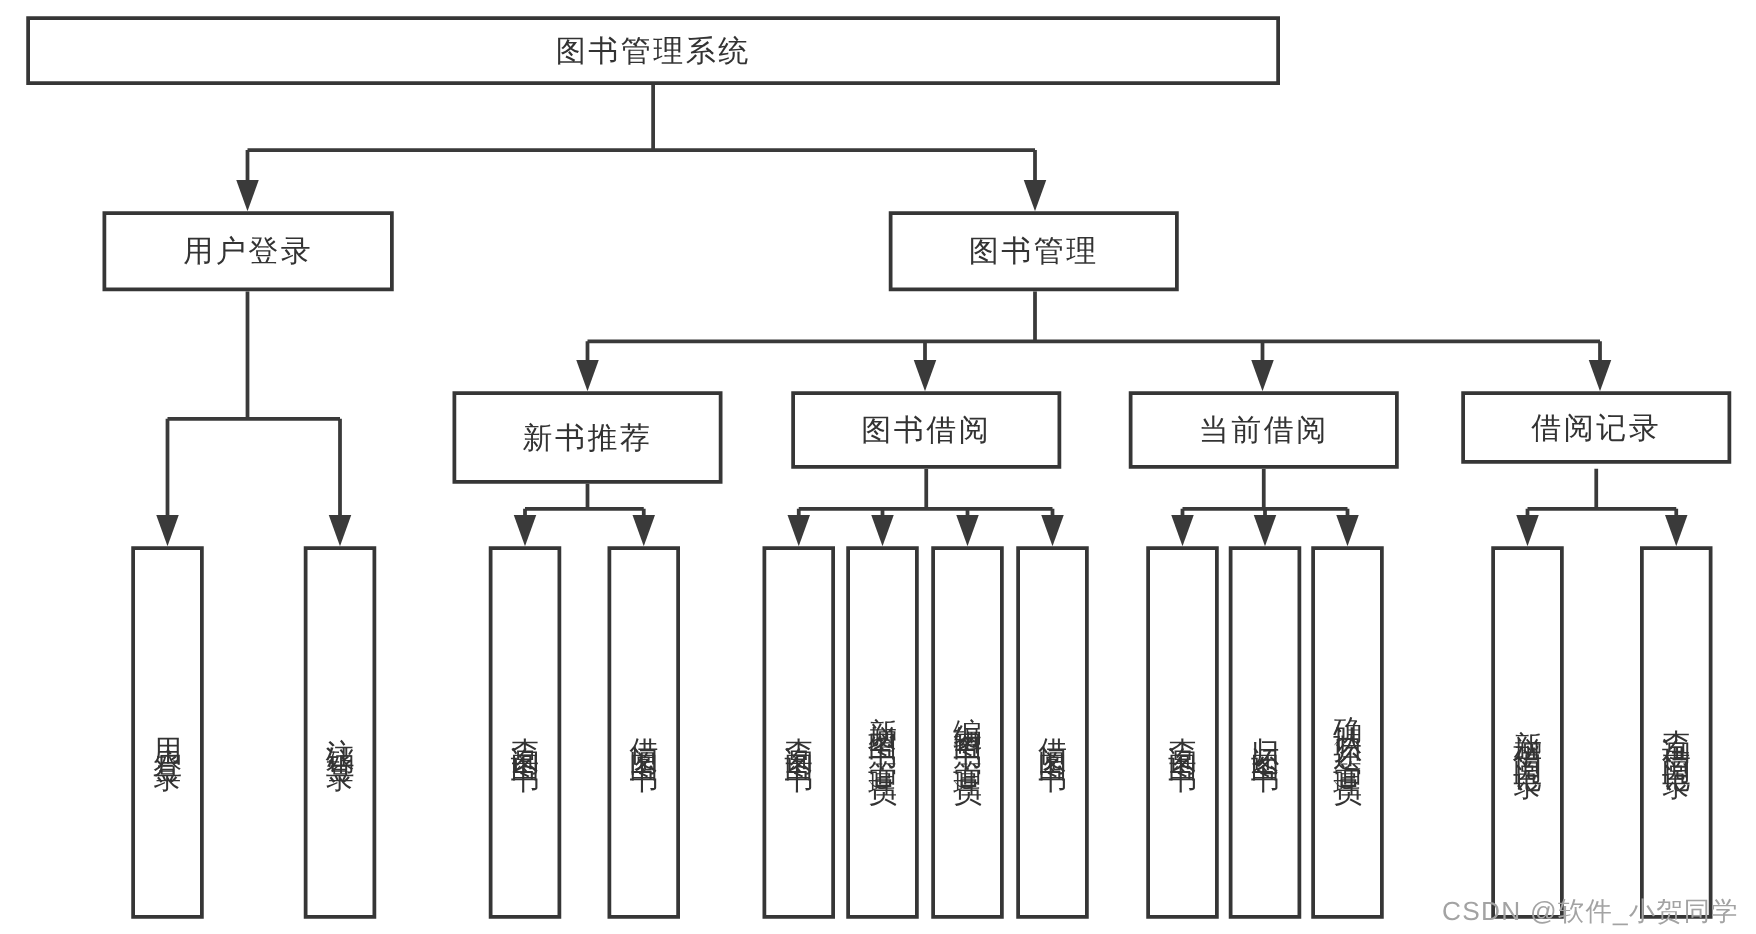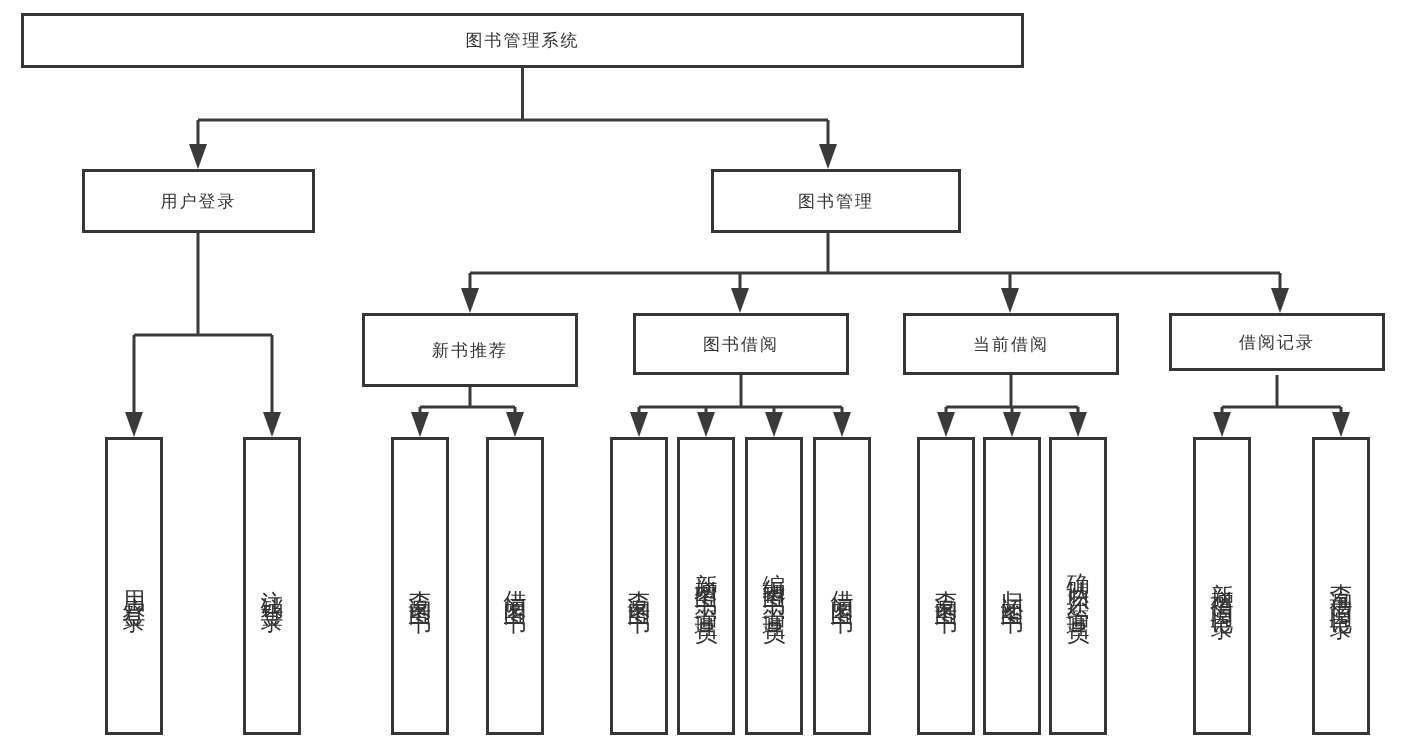--- a/index.html
+++ b/index.html
@@ -7,21 +7,21 @@
     position:relative;width:1405px;height:747px;background:#ffffff;
     font-family:"Liberation Sans",sans-serif;overflow:hidden;
   }
   .wires{position:absolute;left:0;top:0;width:1405px;height:747px;}
   .wires path{stroke:#3a3a3a;stroke-width:3;fill:none;}
   .wires polygon{fill:#3a3a3a;stroke:none;}
   .box{
     position:absolute;box-sizing:border-box;background:#ffffff;
     border:3px solid #363636;color:#333333;
     display:flex;align-items:center;justify-content:center;
-    font-size:17px;letter-spacing:2px;z-index:2;
+    font-size:24px;letter-spacing:2px;z-index:2;
   }
   .leaf{
     writing-mode:vertical-rl;text-orientation:mixed;
     letter-spacing:7px;font-size:23px;line-height:1;
   }
   .watermark{
     position:absolute;right:14px;bottom:4px;z-index:5;
     color:#a3a3a3;font-size:21px;letter-spacing:1px;white-space:nowrap;
   }
 </style>
@@ -69,21 +69,21 @@
     <g>
       <path d="M1277 375 V407 M1222 407 H1341 M1222 407 V419 M1341 407 V419"></path>
       <polygon points="1213,412 1231,412 1222,437"></polygon>
       <polygon points="1332,412 1350,412 1341,437"></polygon>
     </g>
   </svg>
 
   <div class="box" style="left:21px;top:13px;width:1003px;height:55px">图书管理系统</div>
 
   <div class="box" style="left:82px;top:169px;width:233px;height:64px">用户登录</div>
-  <div class="box" style="left:711px;top:169px;width:250px;height:64px">图书管理</div>
+  <div class="box" style="left:711px;top:169px;width:232px;height:64px">图书管理</div>
 
   <div class="box" style="left:362px;top:313px;width:216px;height:74px">新书推荐</div>
   <div class="box" style="left:633px;top:313px;width:216px;height:62px">图书借阅</div>
   <div class="box" style="left:903px;top:313px;width:216px;height:62px">当前借阅</div>
   <div class="box" style="left:1169px;top:313px;width:216px;height:58px">借阅记录</div>
 
   <div class="box leaf" style="left:105px;top:437px;width:58px;height:298px">用户登录</div>
   <div class="box leaf" style="left:243px;top:437px;width:58px;height:298px">注销登录</div>
 
   <div class="box leaf" style="left:391px;top:437px;width:58px;height:298px">查询图书</div>
@@ -94,14 +94,15 @@
   <div class="box leaf" style="left:745px;top:437px;width:58px;height:298px">编辑图书（管理员）</div>
   <div class="box leaf" style="left:813px;top:437px;width:58px;height:298px">借阅图书</div>
 
   <div class="box leaf" style="left:917px;top:437px;width:58px;height:298px">查询图书</div>
   <div class="box leaf" style="left:983px;top:437px;width:58px;height:298px">归还图书</div>
   <div class="box leaf" style="left:1049px;top:437px;width:58px;height:298px">确认归还（管理员）</div>
 
   <div class="box leaf" style="left:1193px;top:437px;width:58px;height:298px">新增借阅记录</div>
   <div class="box leaf" style="left:1312px;top:437px;width:58px;height:298px">查询借阅记录</div>
 
+  <div class="watermark">CSDN @软件_小贺同学</div>
 
 </div>
 
 </body></html>

